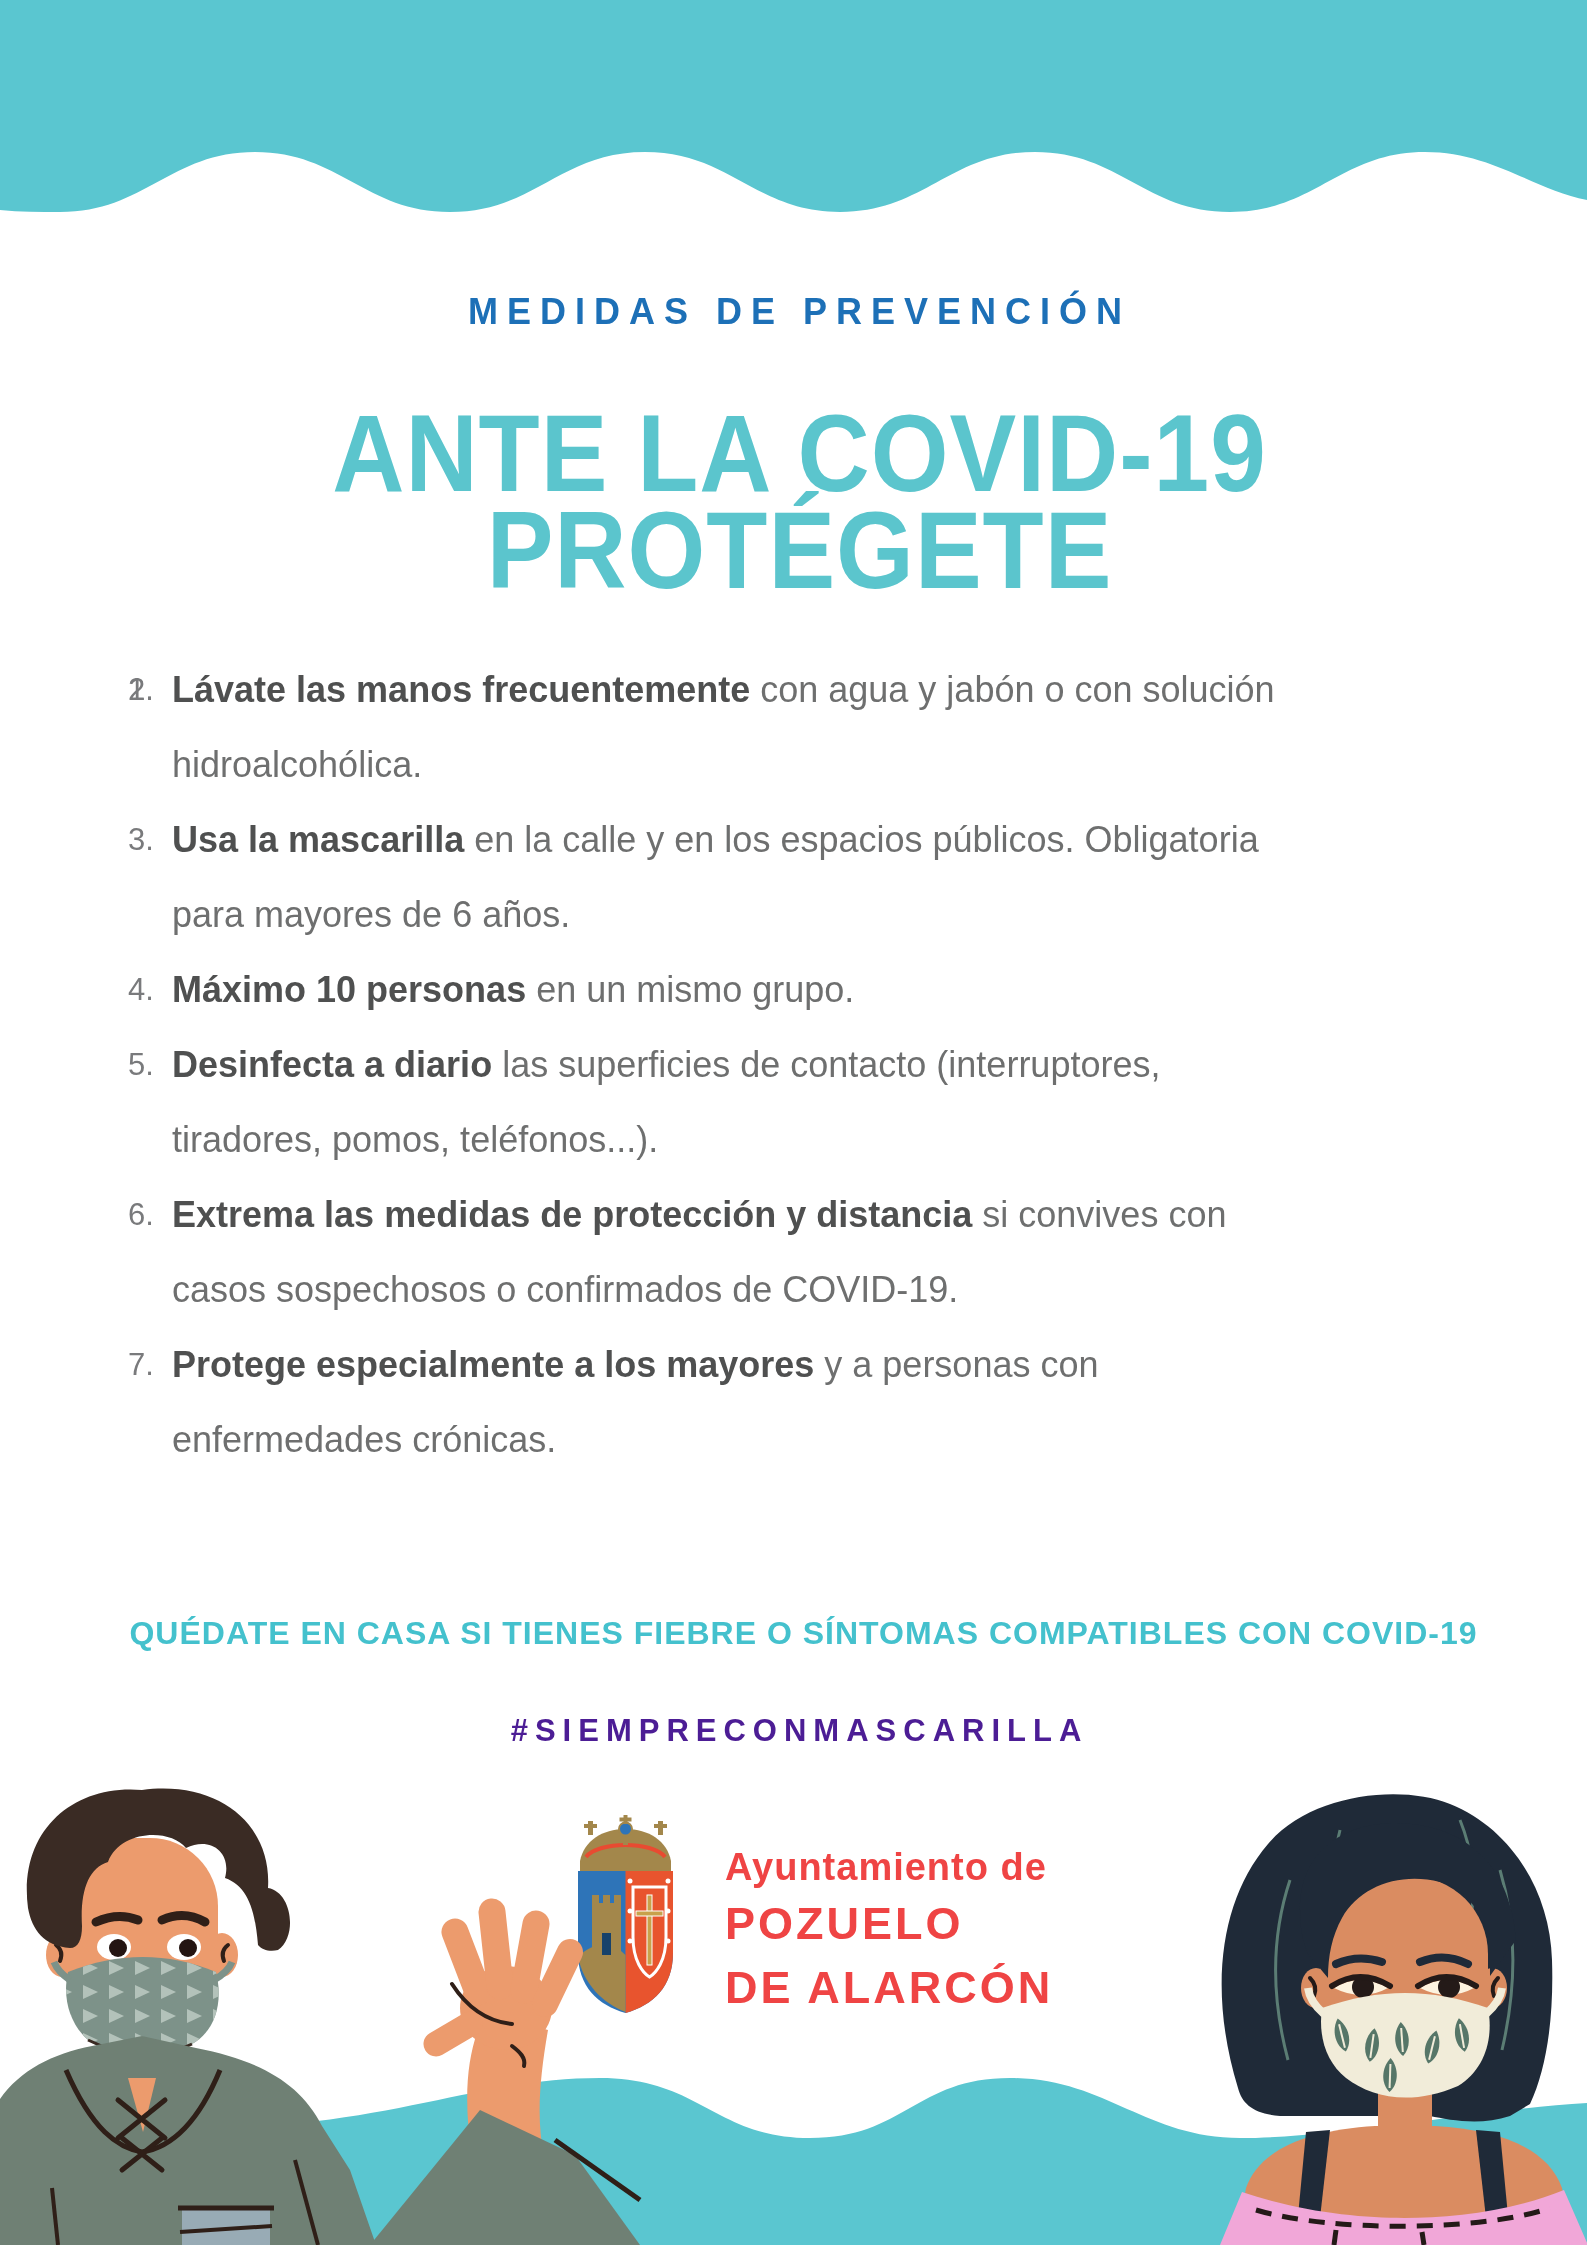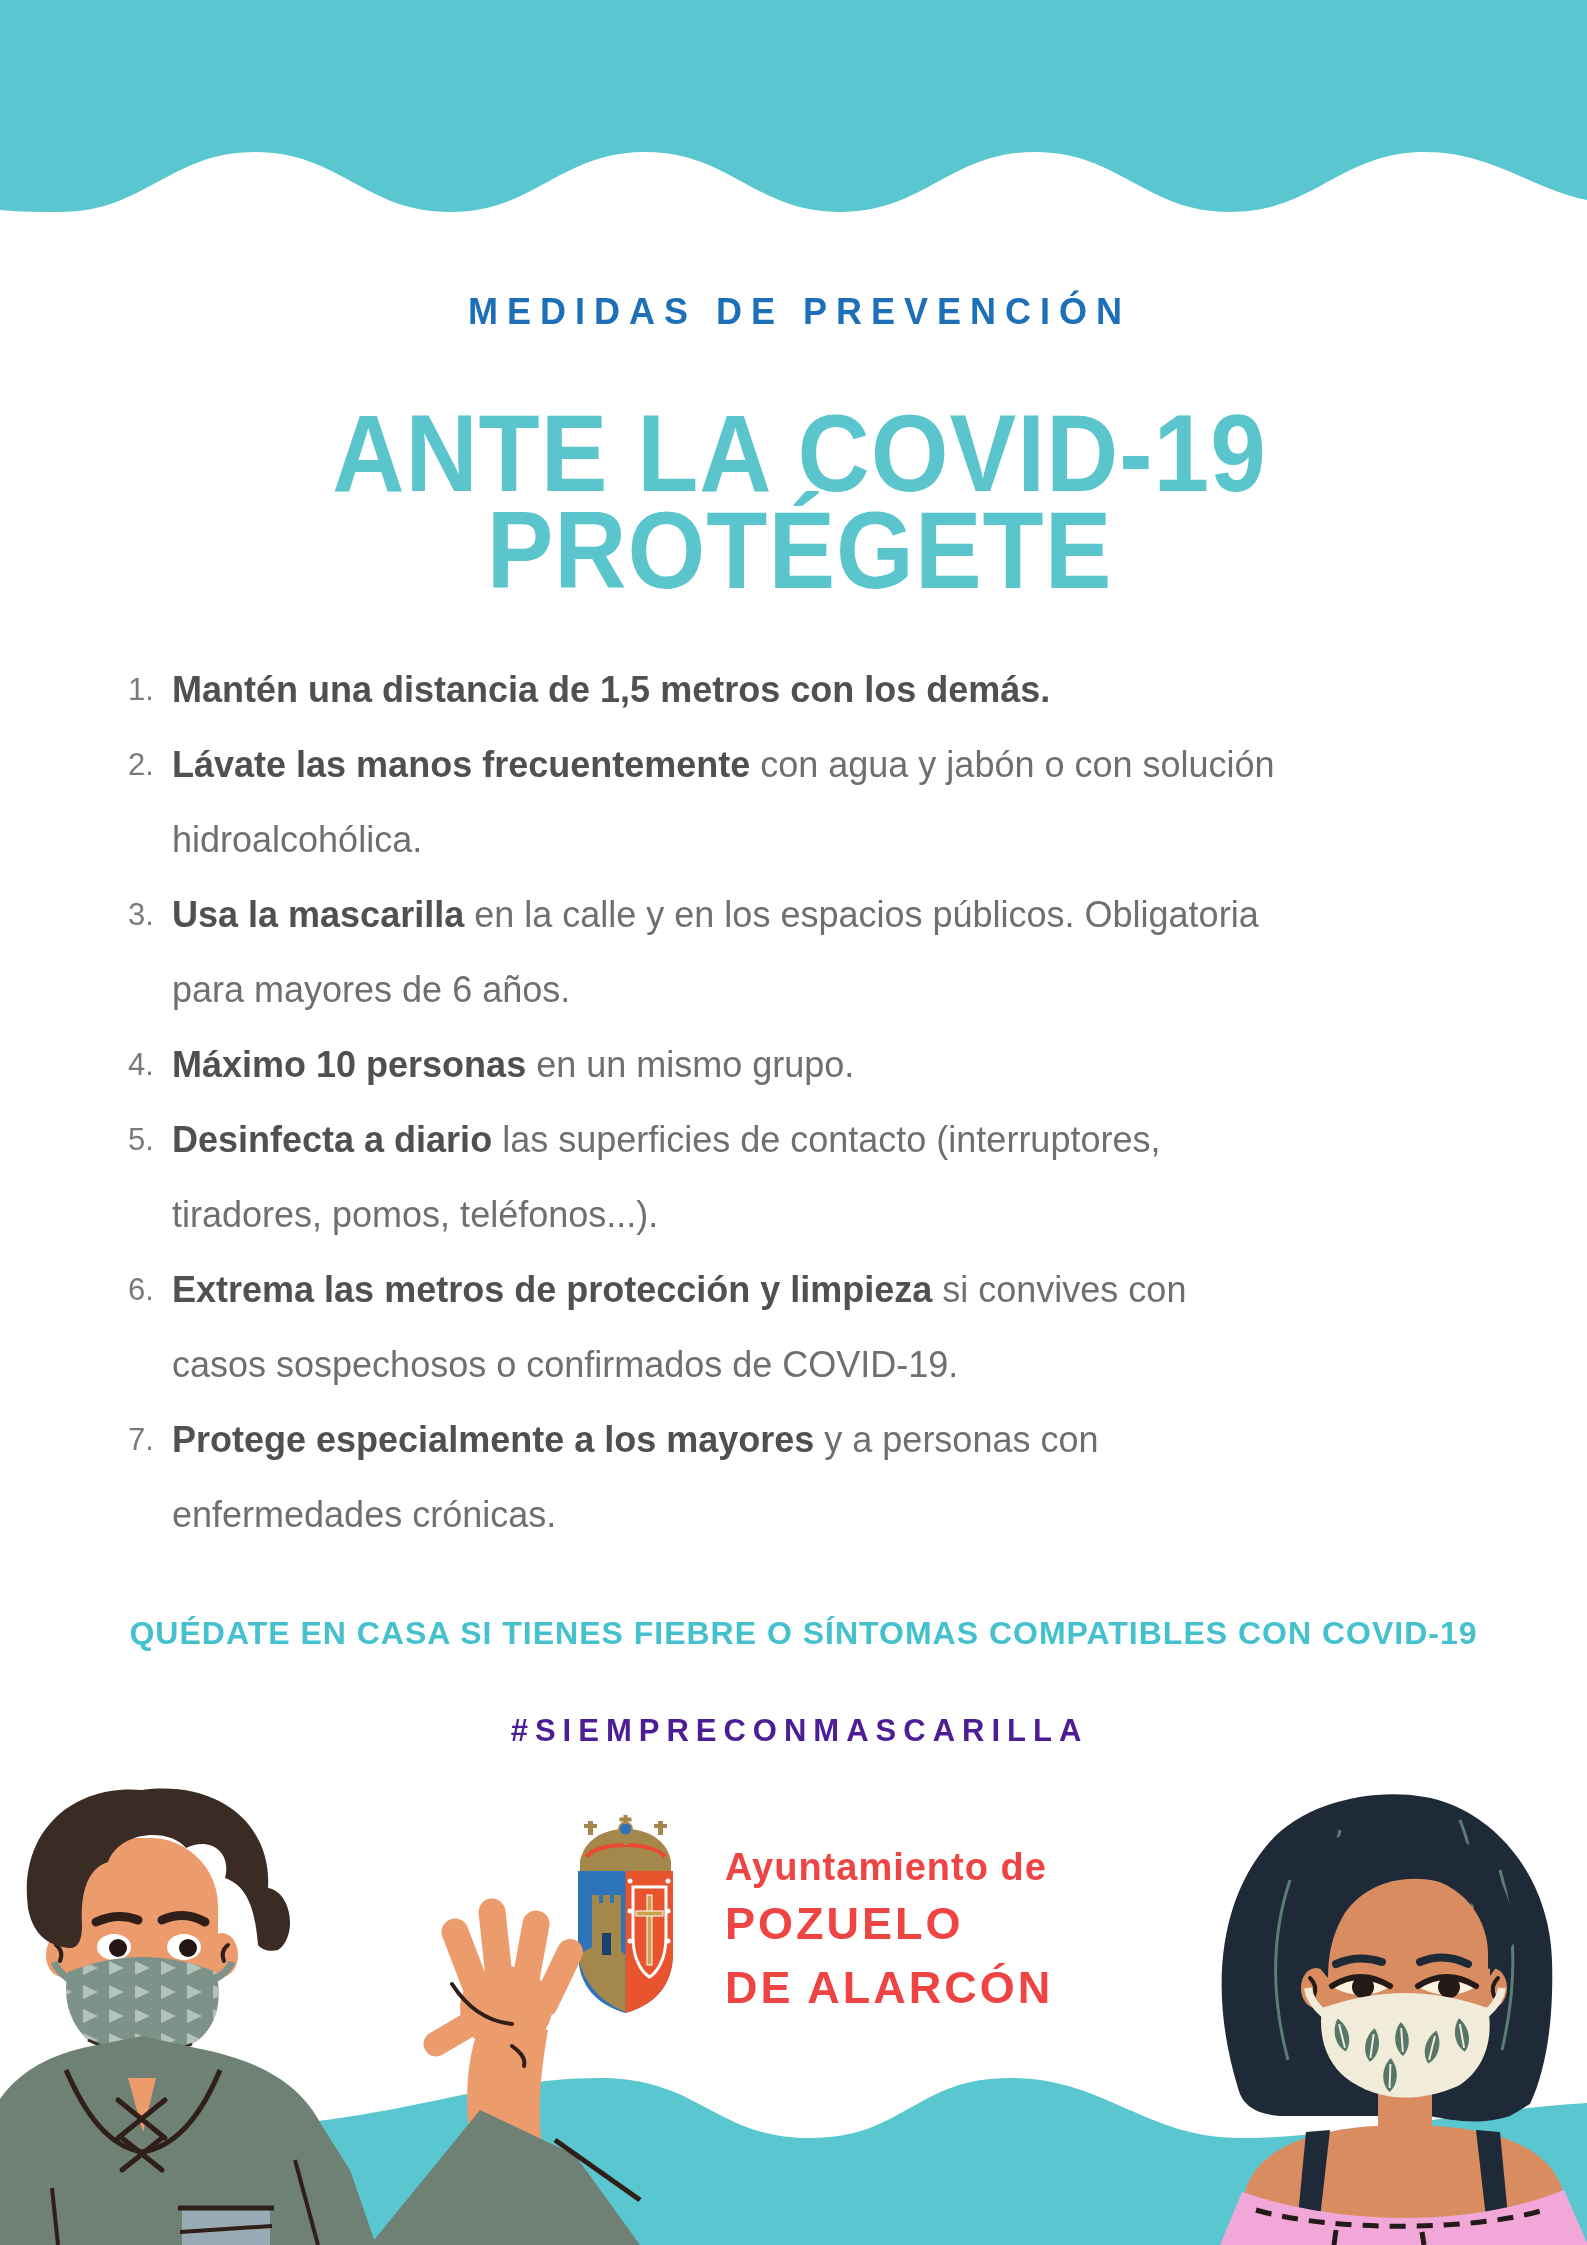--- a/index.html
+++ b/index.html
@@ -47,29 +47,29 @@
   </svg>
 
   <div class="abs kicker">MEDIDAS DE PREVENCIÓN</div>
 
   <div class="abs title">
     <div>ANTE LA COVID-19</div>
     <div>PROTÉGETE</div>
   </div>
 
   <ol class="abs list">
-    <li><span class="num">1.</span><span class="b">Mantén una distancia de 1,5 metros con los demás.</span><span></span></li>
+    <li><span class="num">1.</span><span></span></li>
     <li><span class="num">2.</span><span class="b">Lávate las manos frecuentemente</span><span> con agua y jabón o con solución
 hidroalcohólica.</span></li>
     <li><span class="num">3.</span><span class="b">Usa la mascarilla</span><span> en la calle y en los espacios públicos. Obligatoria
 para mayores de 6 años.</span></li>
     <li><span class="num">4.</span><span class="b">Máximo 10 personas</span><span> en un mismo grupo.</span></li>
     <li><span class="num">5.</span><span class="b">Desinfecta a diario</span><span> las superficies de contacto (interruptores,
 tiradores, pomos, teléfonos...).</span></li>
-    <li><span class="num">6.</span><span class="b">Extrema las metros de protección y limpieza</span><span> si convives con
+    <li><span class="num">6.</span><span class="b">Extrema las medidas de protección y distancia</span><span> si convives con
 casos sospechosos o confirmados de COVID-19.</span></li>
     <li><span class="num">7.</span><span class="b">Protege especialmente a los mayores</span><span> y a personas con
 enfermedades crónicas.</span></li>
   </ol>
 
   <div class="abs notice">
     <div>QUÉDATE EN CASA SI TIENES FIEBRE O SÍNTOMAS COMPATIBLES CON COVID-19</div>
   </div>
 
   <div class="abs hashtag">#SIEMPRECONMASCARILLA</div>

